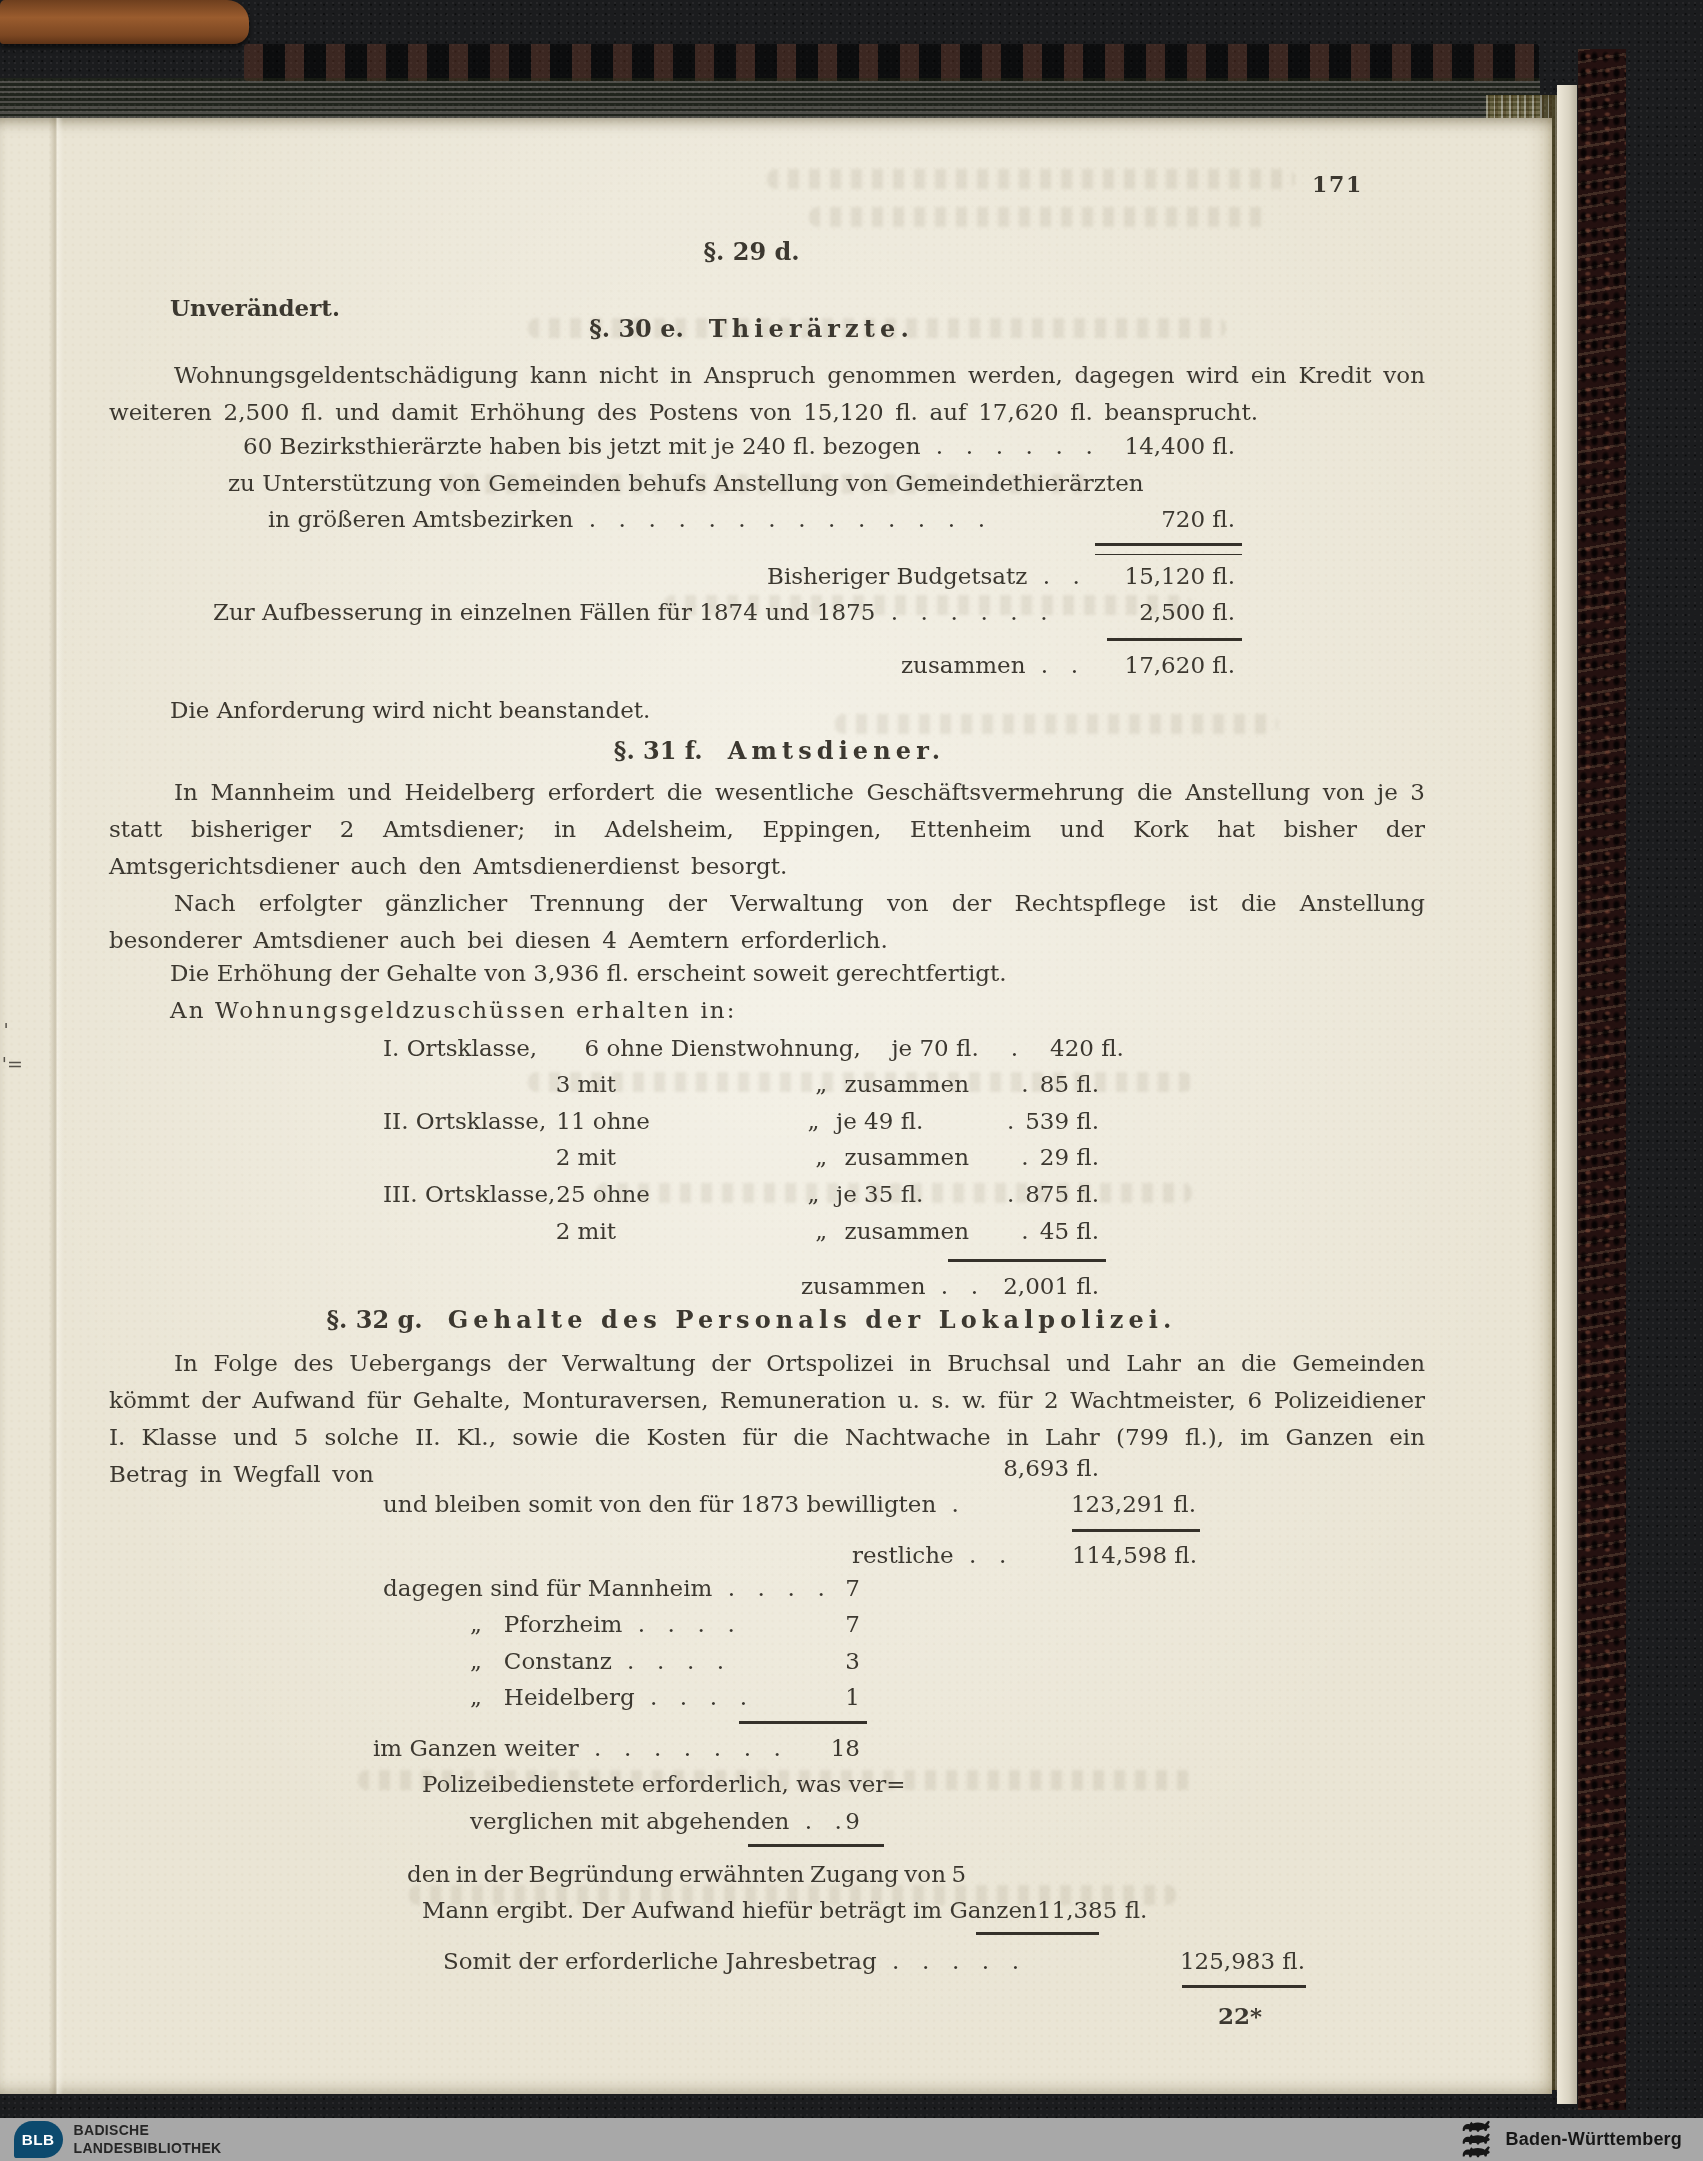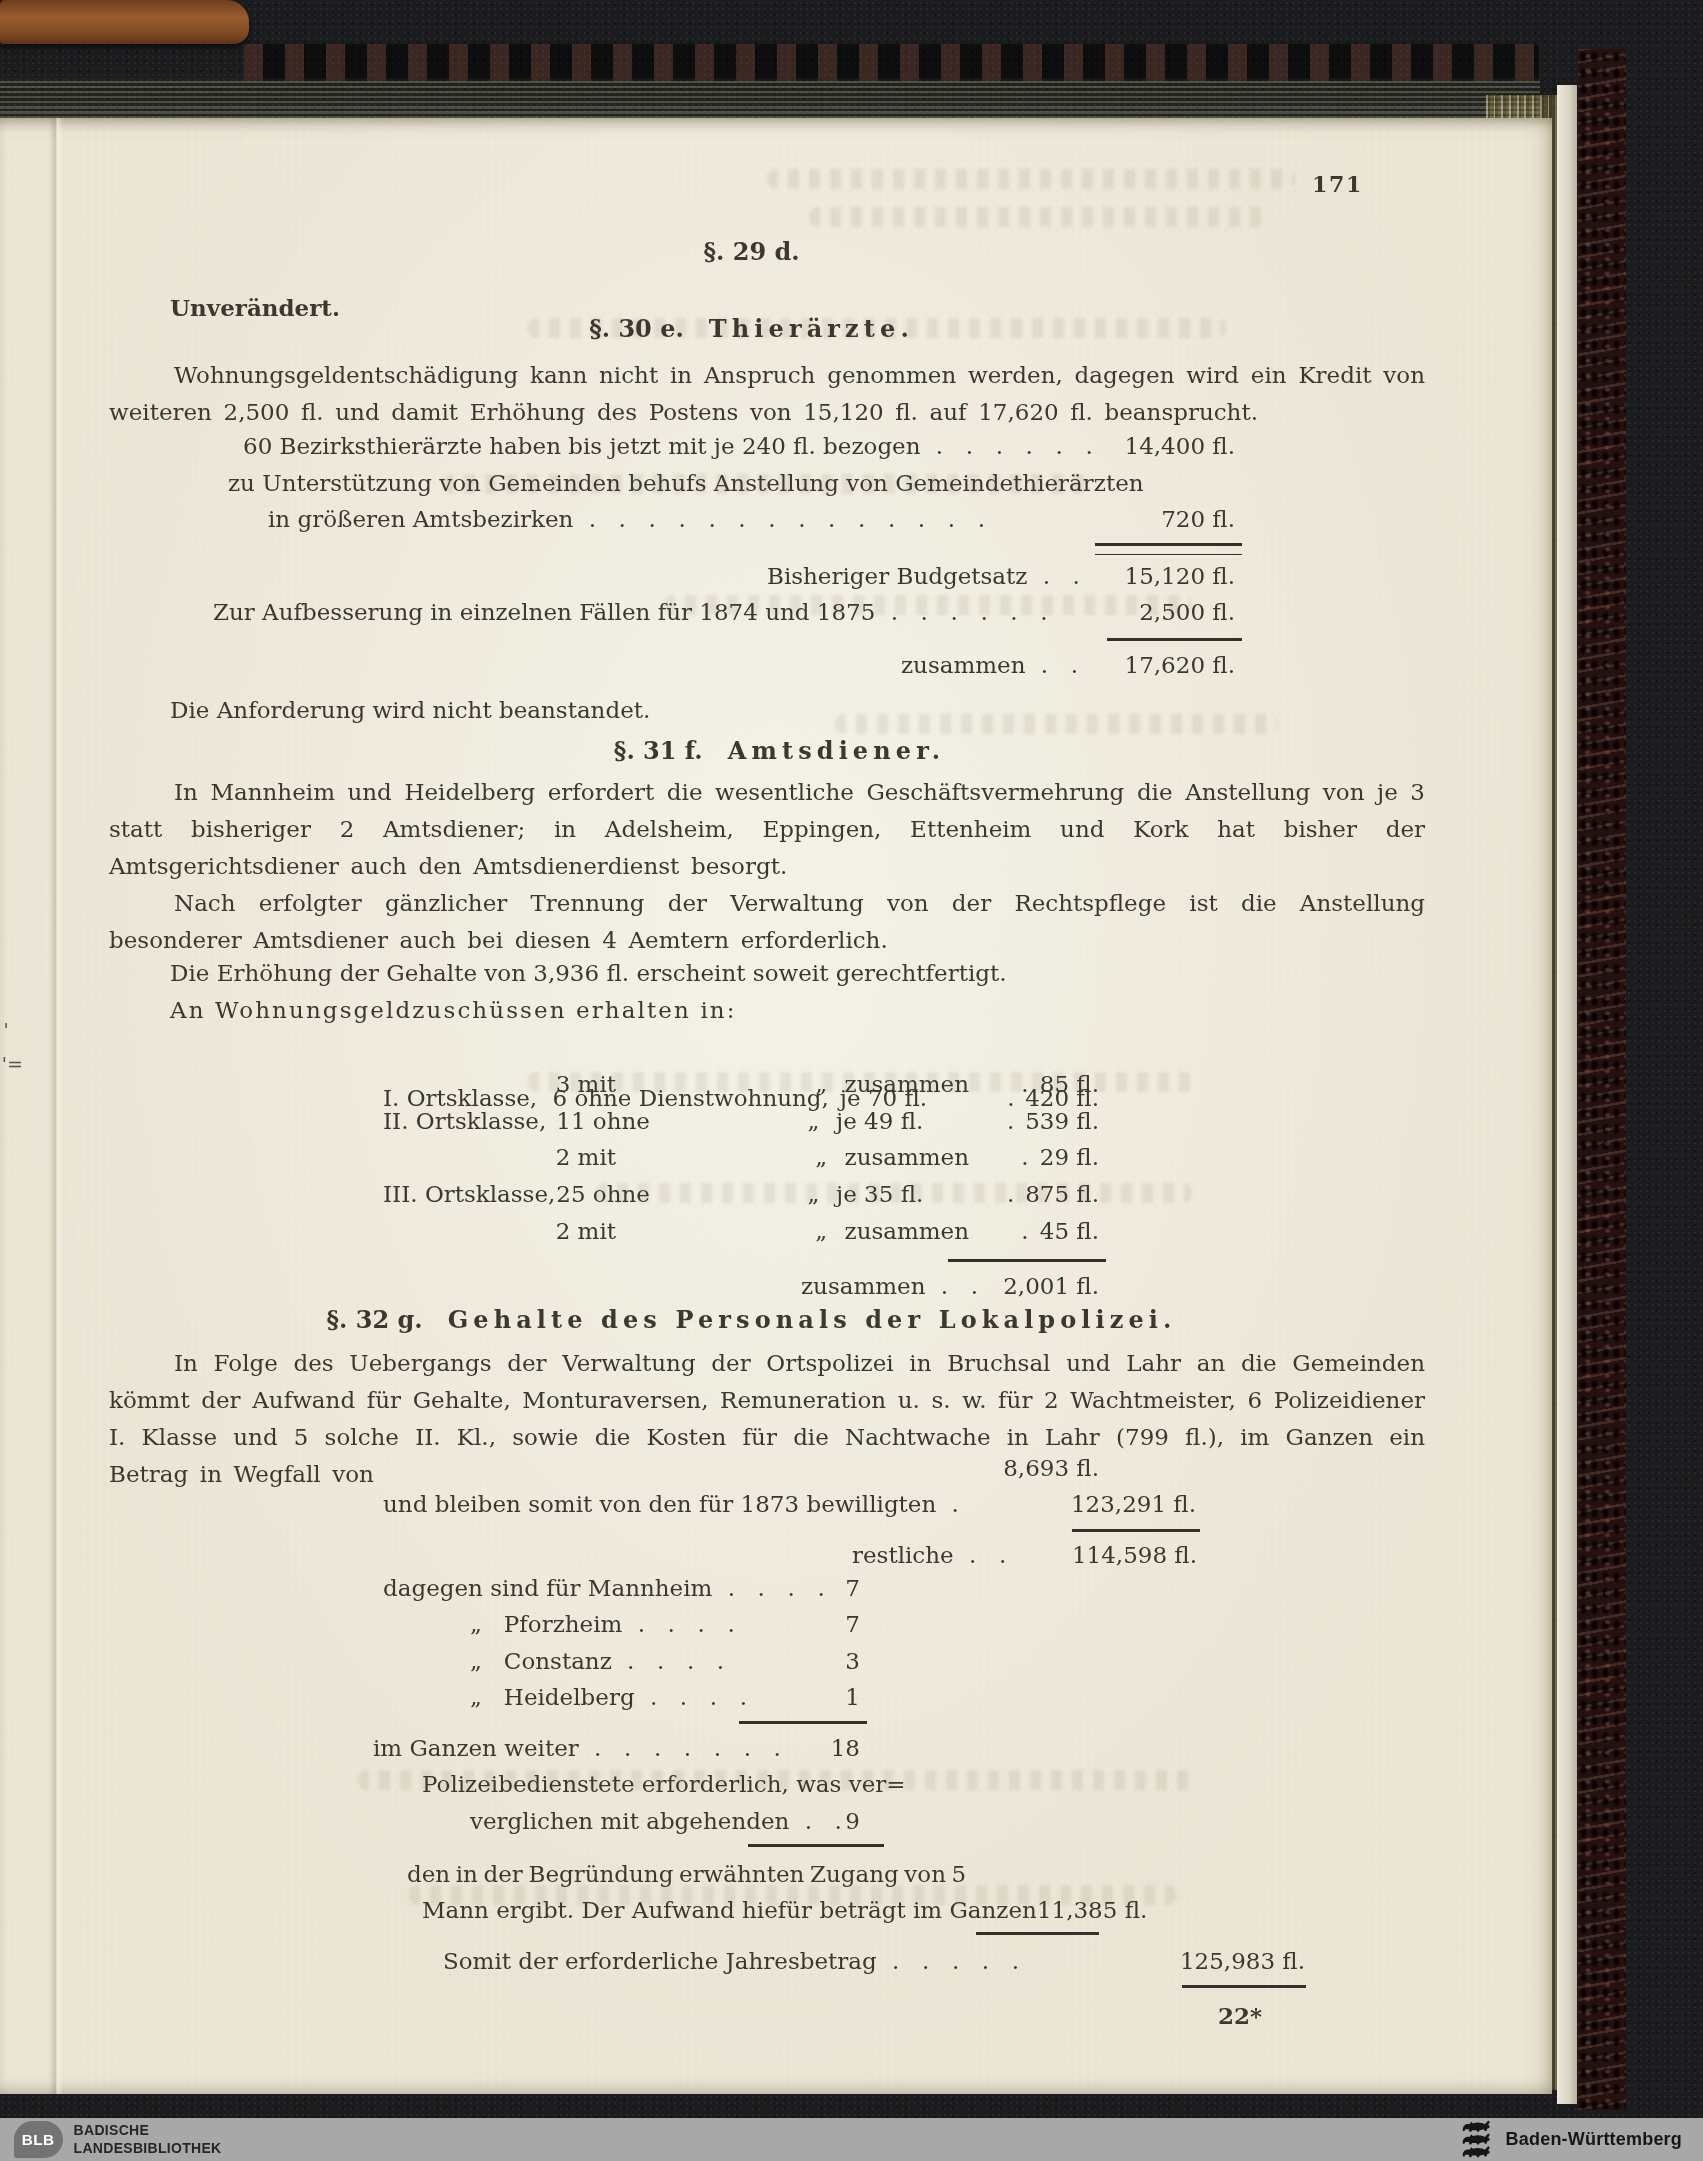--- a/index.html
+++ b/index.html
@@ -61,21 +61,21 @@
   .c-dot{width:30px;text-align:center;}
   .c-amt{flex:1;text-align:right;}
   .mark{position:absolute;font-weight:bold;}
   .ghost{position:absolute;height:20.4px;border-radius:8.5px;opacity:.5;filter:blur(1.7px);
     background:repeating-linear-gradient(90deg,rgba(112,100,72,.22) 0 11px,transparent 11px 21px);}
   .stray{position:absolute;font-size:19px;color:#56524a;}
 
   
   .footer-bar{position:absolute;left:0;top:2118px;width:1704px;height:43px;background:#a8a8a8;
     display:flex;align-items:center;font-family:"Liberation Sans", sans-serif;}
-  .blb-badge{margin-left:13.6px;width:49px;height:37px;background:#737373;border-radius:22px 22px 22px 3.4px;
+  .blb-badge{margin-left:13.6px;width:49px;height:37px;background:#0c4a6e;border-radius:22px 22px 22px 3.4px;
     display:flex;align-items:center;justify-content:center;color:#ffffff;font-weight:bold;font-size:15.3px;letter-spacing:0.4px;}
   .blb-name{margin-left:11px;color:#262626;font-weight:bold;font-size:14px;line-height:1.25;letter-spacing:0.3px;}
   .bw{margin-left:auto;margin-right:22px;display:flex;align-items:center;gap:10.2px;}
   .bw-label{color:#161616;font-size:18px;font-weight:bold;letter-spacing:0.2px;}
 </style>
 </head>
 <body>
 
 <div class="screen">
 
@@ -148,21 +148,21 @@
 
     <div class="shead" style="top:618px;padding-left:28px;">
       <span>§. 31 f.</span>&nbsp;&nbsp;
       <span class="sp">Amtsdiener.</span>
     </div>
     <div class="para" style="left:109px;top:656px;width:1316px;">In Mannheim und Heidelberg erfordert die wesentliche Geschäftsvermehrung die Anstellung von je 3 statt bisheriger 2 Amtsdiener; in Adelsheim, Eppingen, Ettenheim und Kork hat bisher der Amtsgerichtsdiener auch den Amtsdienerdienst besorgt.</div>
     <div class="para" style="left:109px;top:767px;width:1316px;">Nach erfolgter gänzlicher Trennung der Verwaltung von der Rechtspflege ist die Anstellung besonderer Amtsdiener auch bei diesen 4 Aemtern erforderlich.</div>
     <div class="line" style="left:170px;top:842px;">Die Erhöhung der Gehalte von 3,936 fl. erscheint soweit gerechtfertigt.</div>
     <div class="line" style="left:170px;top:879px;letter-spacing:2.1px;">An Wohnungsgeldzuschüssen erhalten in:</div>
 
-    <div class="tbl-row" style="left:383px;top:967px;width:716px;">
+    <div class="tbl-row" style="left:383px;top:917px;width:716px;gap:32px;">
       <span class="c-cls">I. Ortsklasse,</span>
       <span class="c-count">6 ohne Dienstwohnung,</span>
       <span class="c-ditto"></span>
       <span class="c-rate">je 70 fl.</span>
       <span class="c-dot">.</span>
       <span class="c-amt">420 fl.</span>
     </div>
     <div class="tbl-row" style="left:383px;top:953px;width:716px;">
       <span class="c-cls"></span>
       <span class="c-count">3 mit</span>

